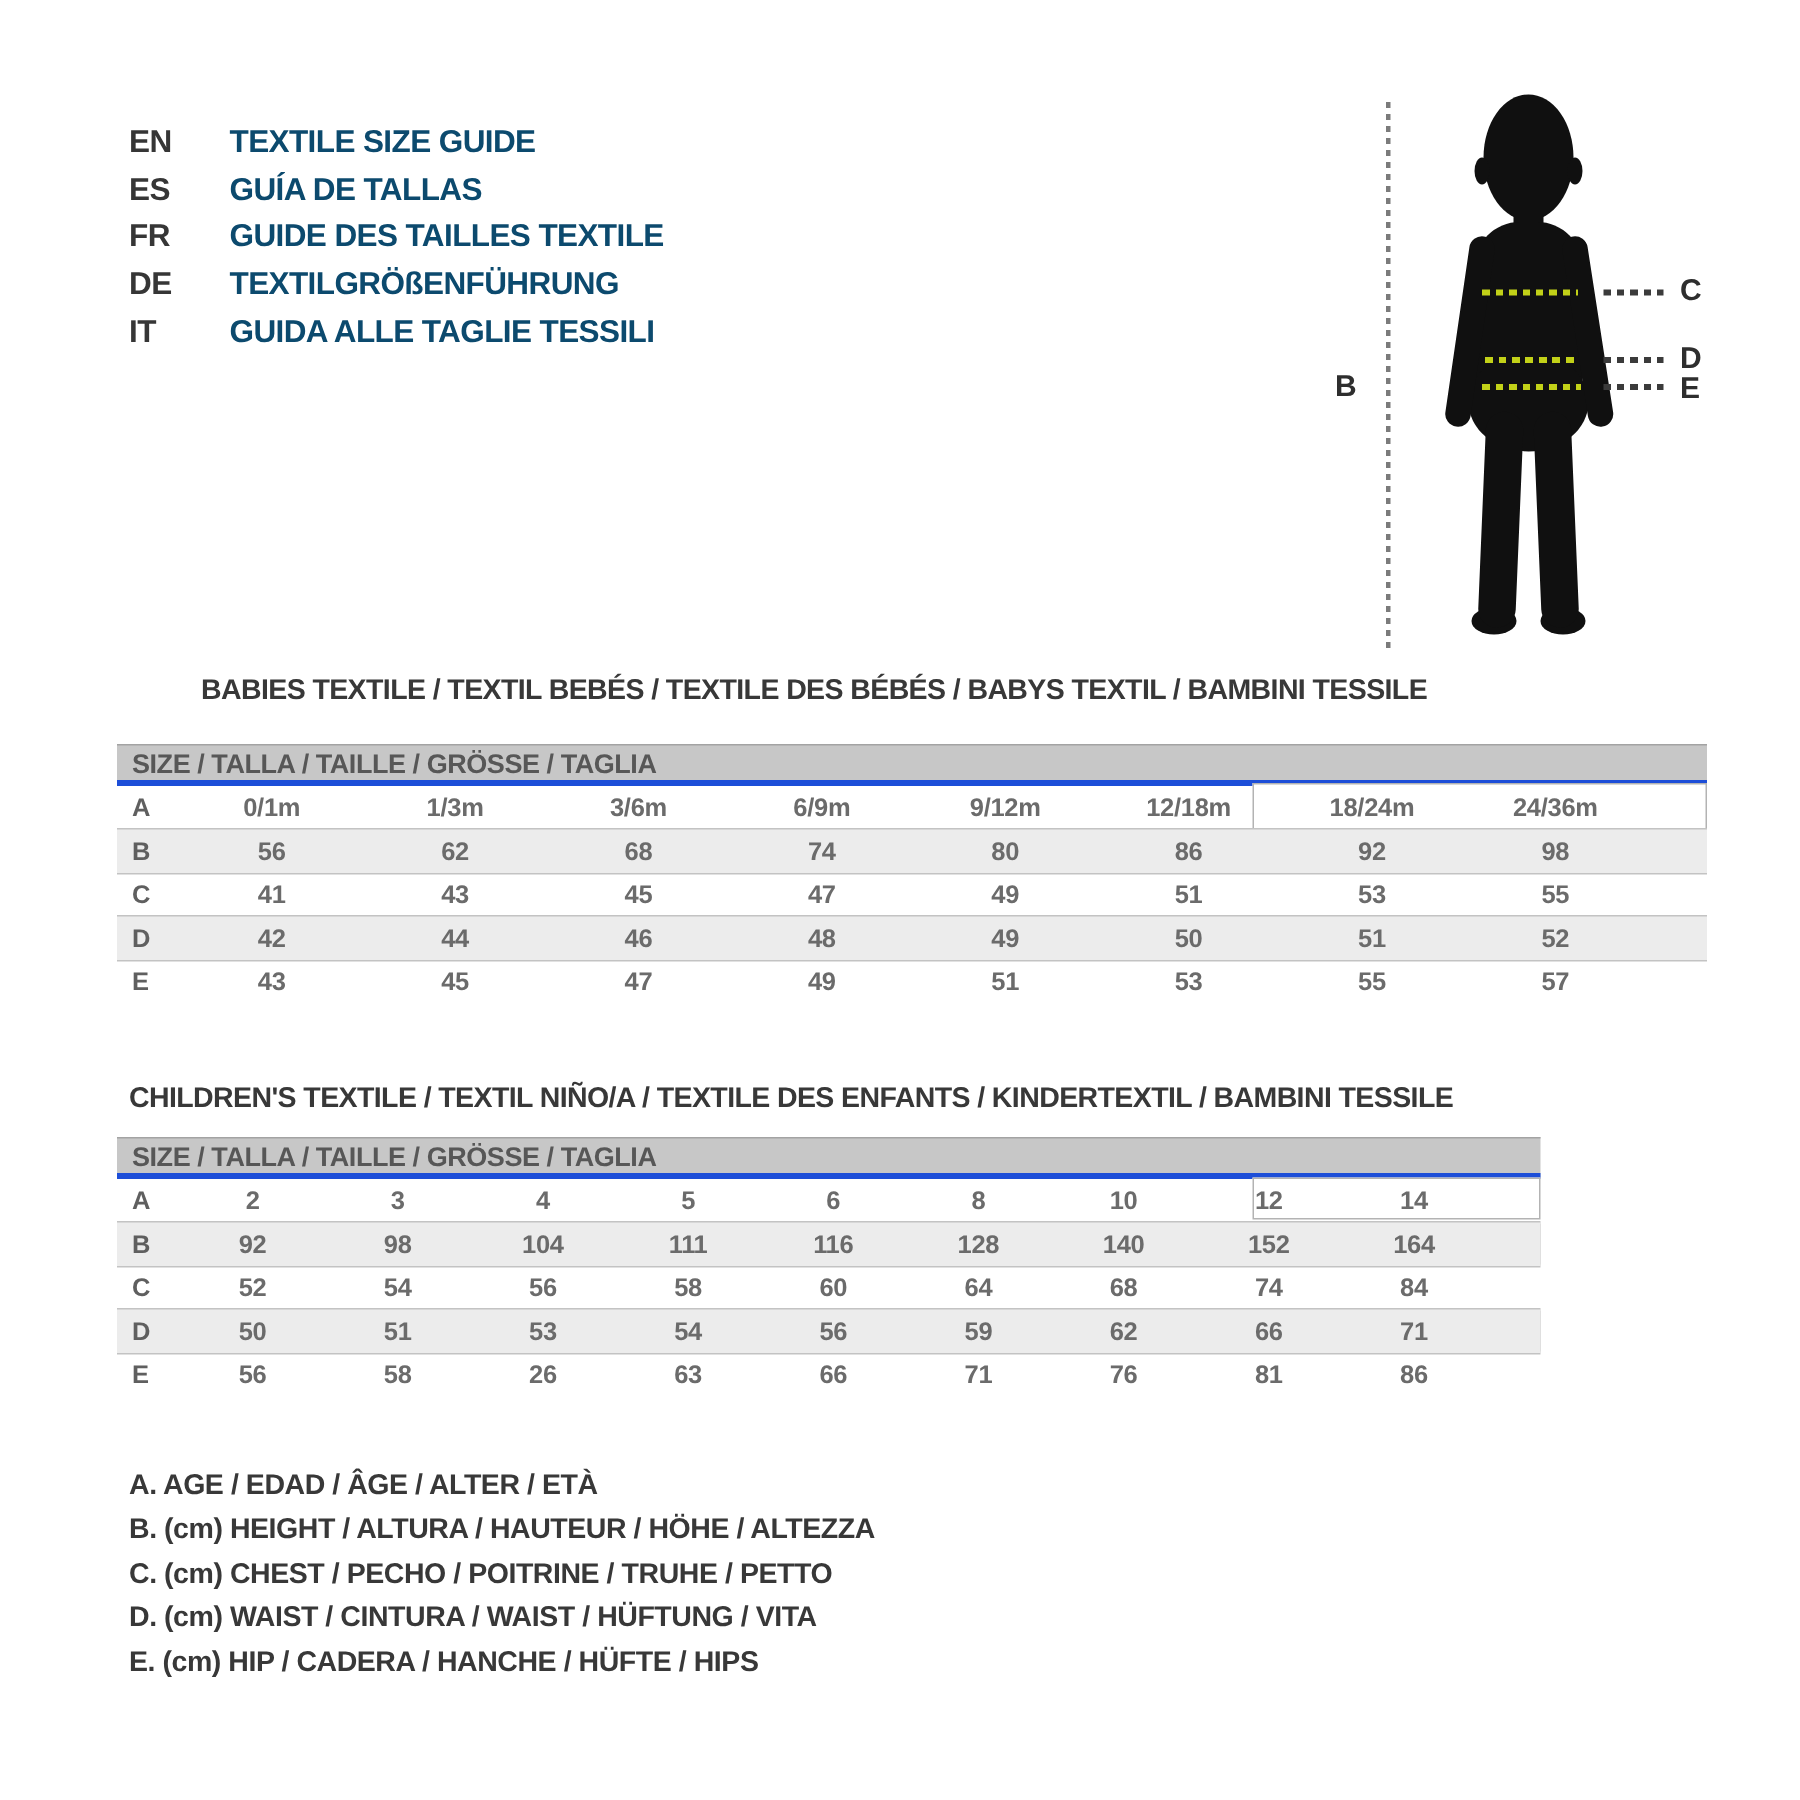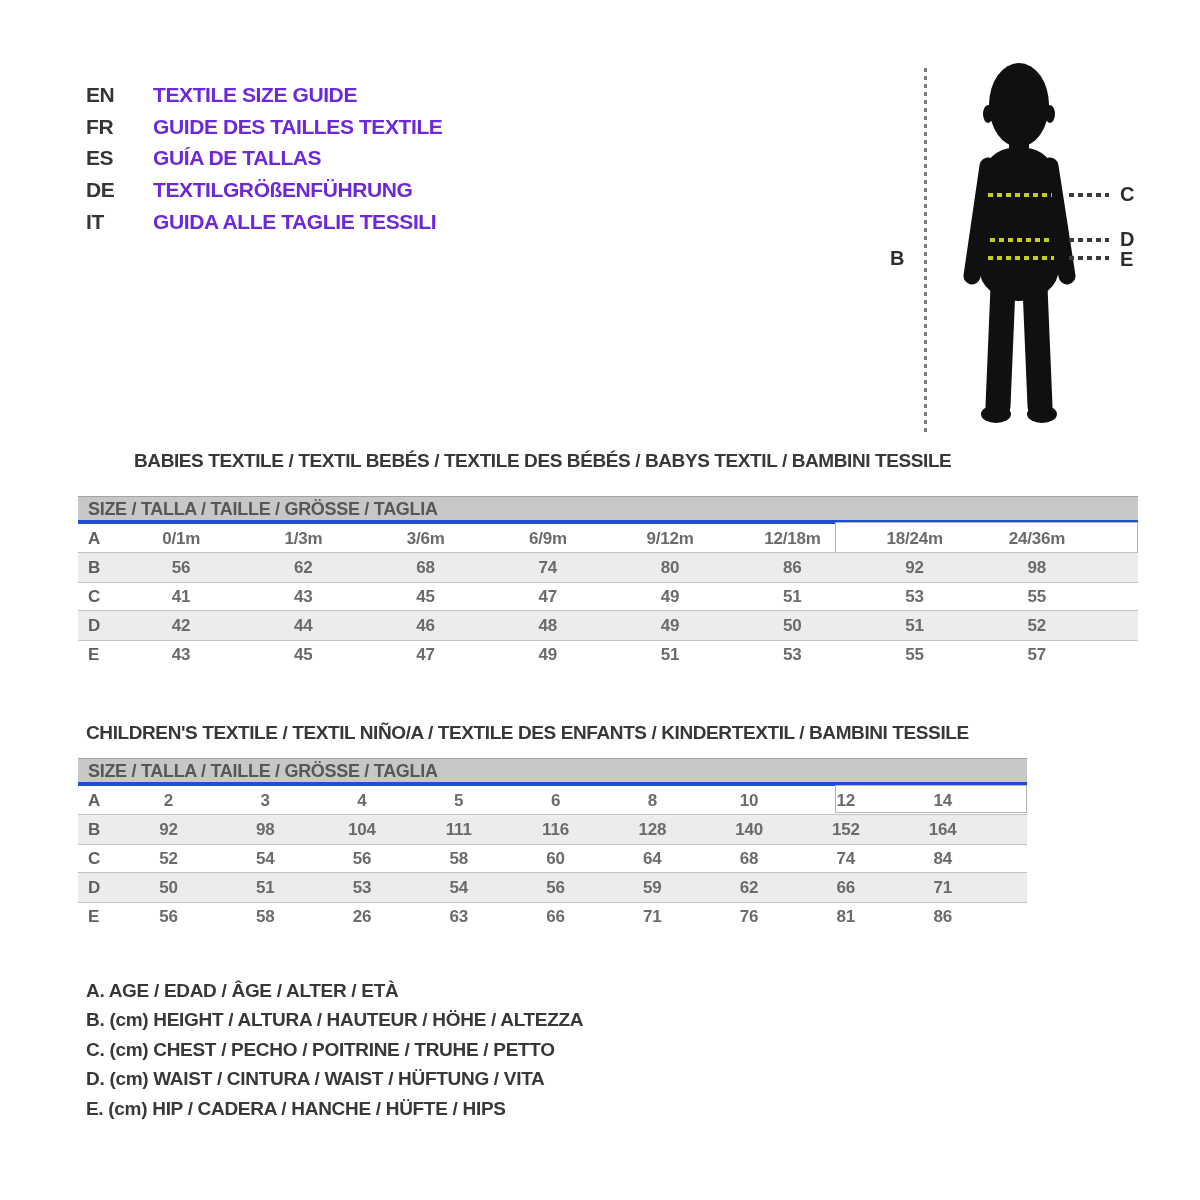--- a/index.html
+++ b/index.html
@@ -3,21 +3,21 @@
 <meta charset="utf-8">
 <style>
   html,body{margin:0;padding:0;background:#fff;}
   .page{position:relative;width:1200px;height:1200px;background:#ffffff;overflow:hidden;
         font-family:"Liberation Sans",sans-serif;}
 
   
   .lang-block{position:absolute;left:86px;top:79px;}
   .lang-row{display:flex;height:31.8px;align-items:center;}
   .lang-code{width:67px;font-size:21px;font-weight:700;color:#363636;letter-spacing:-0.4px;}
-  .lang-title{font-size:21px;font-weight:700;color:#6d28d9;letter-spacing:-0.4px;white-space:nowrap;}
+  .lang-title{font-size:21px;font-weight:700;color:#0c4a6e;letter-spacing:-0.4px;white-space:nowrap;}
 
   
   .silhouette{position:absolute;left:963px;top:62px;width:122px;height:368px;}
   .dash-v{position:absolute;width:3px;background:repeating-linear-gradient(180deg,#7b7b7b 0 4px,transparent 4px 8px);}
   .b-line{left:924px;top:68px;height:364px;}
   .dash-h{position:absolute;height:4px;}
   .yellow{background:repeating-linear-gradient(90deg,#c2d118 0 5px,transparent 5px 9px);}
   .dark{background:repeating-linear-gradient(90deg,#3b3b3b 0 5px,transparent 5px 9px);}
   .c-yellow{left:988px;top:193px;width:64px;}
   .c-dark{left:1069px;top:193px;width:40px;}
@@ -64,26 +64,26 @@
 <body>
 
 <div class="page">
 
   <div class="lang-block">
     <div class="lang-row">
       <span class="lang-code">EN</span>
       <span class="lang-title">TEXTILE SIZE GUIDE</span>
     </div>
     <div class="lang-row">
+      <span class="lang-code">ES</span>
+      <span class="lang-title">GUÍA DE TALLAS</span>
+    </div>
+    <div class="lang-row">
       <span class="lang-code">FR</span>
       <span class="lang-title">GUIDE DES TAILLES TEXTILE</span>
-    </div>
-    <div class="lang-row">
-      <span class="lang-code">ES</span>
-      <span class="lang-title">GUÍA DE TALLAS</span>
     </div>
     <div class="lang-row">
       <span class="lang-code">DE</span>
       <span class="lang-title">TEXTILGRÖßENFÜHRUNG</span>
     </div>
     <div class="lang-row">
       <span class="lang-code">IT</span>
       <span class="lang-title">GUIDA ALLE TAGLIE TESSILI</span>
     </div>
   </div>

